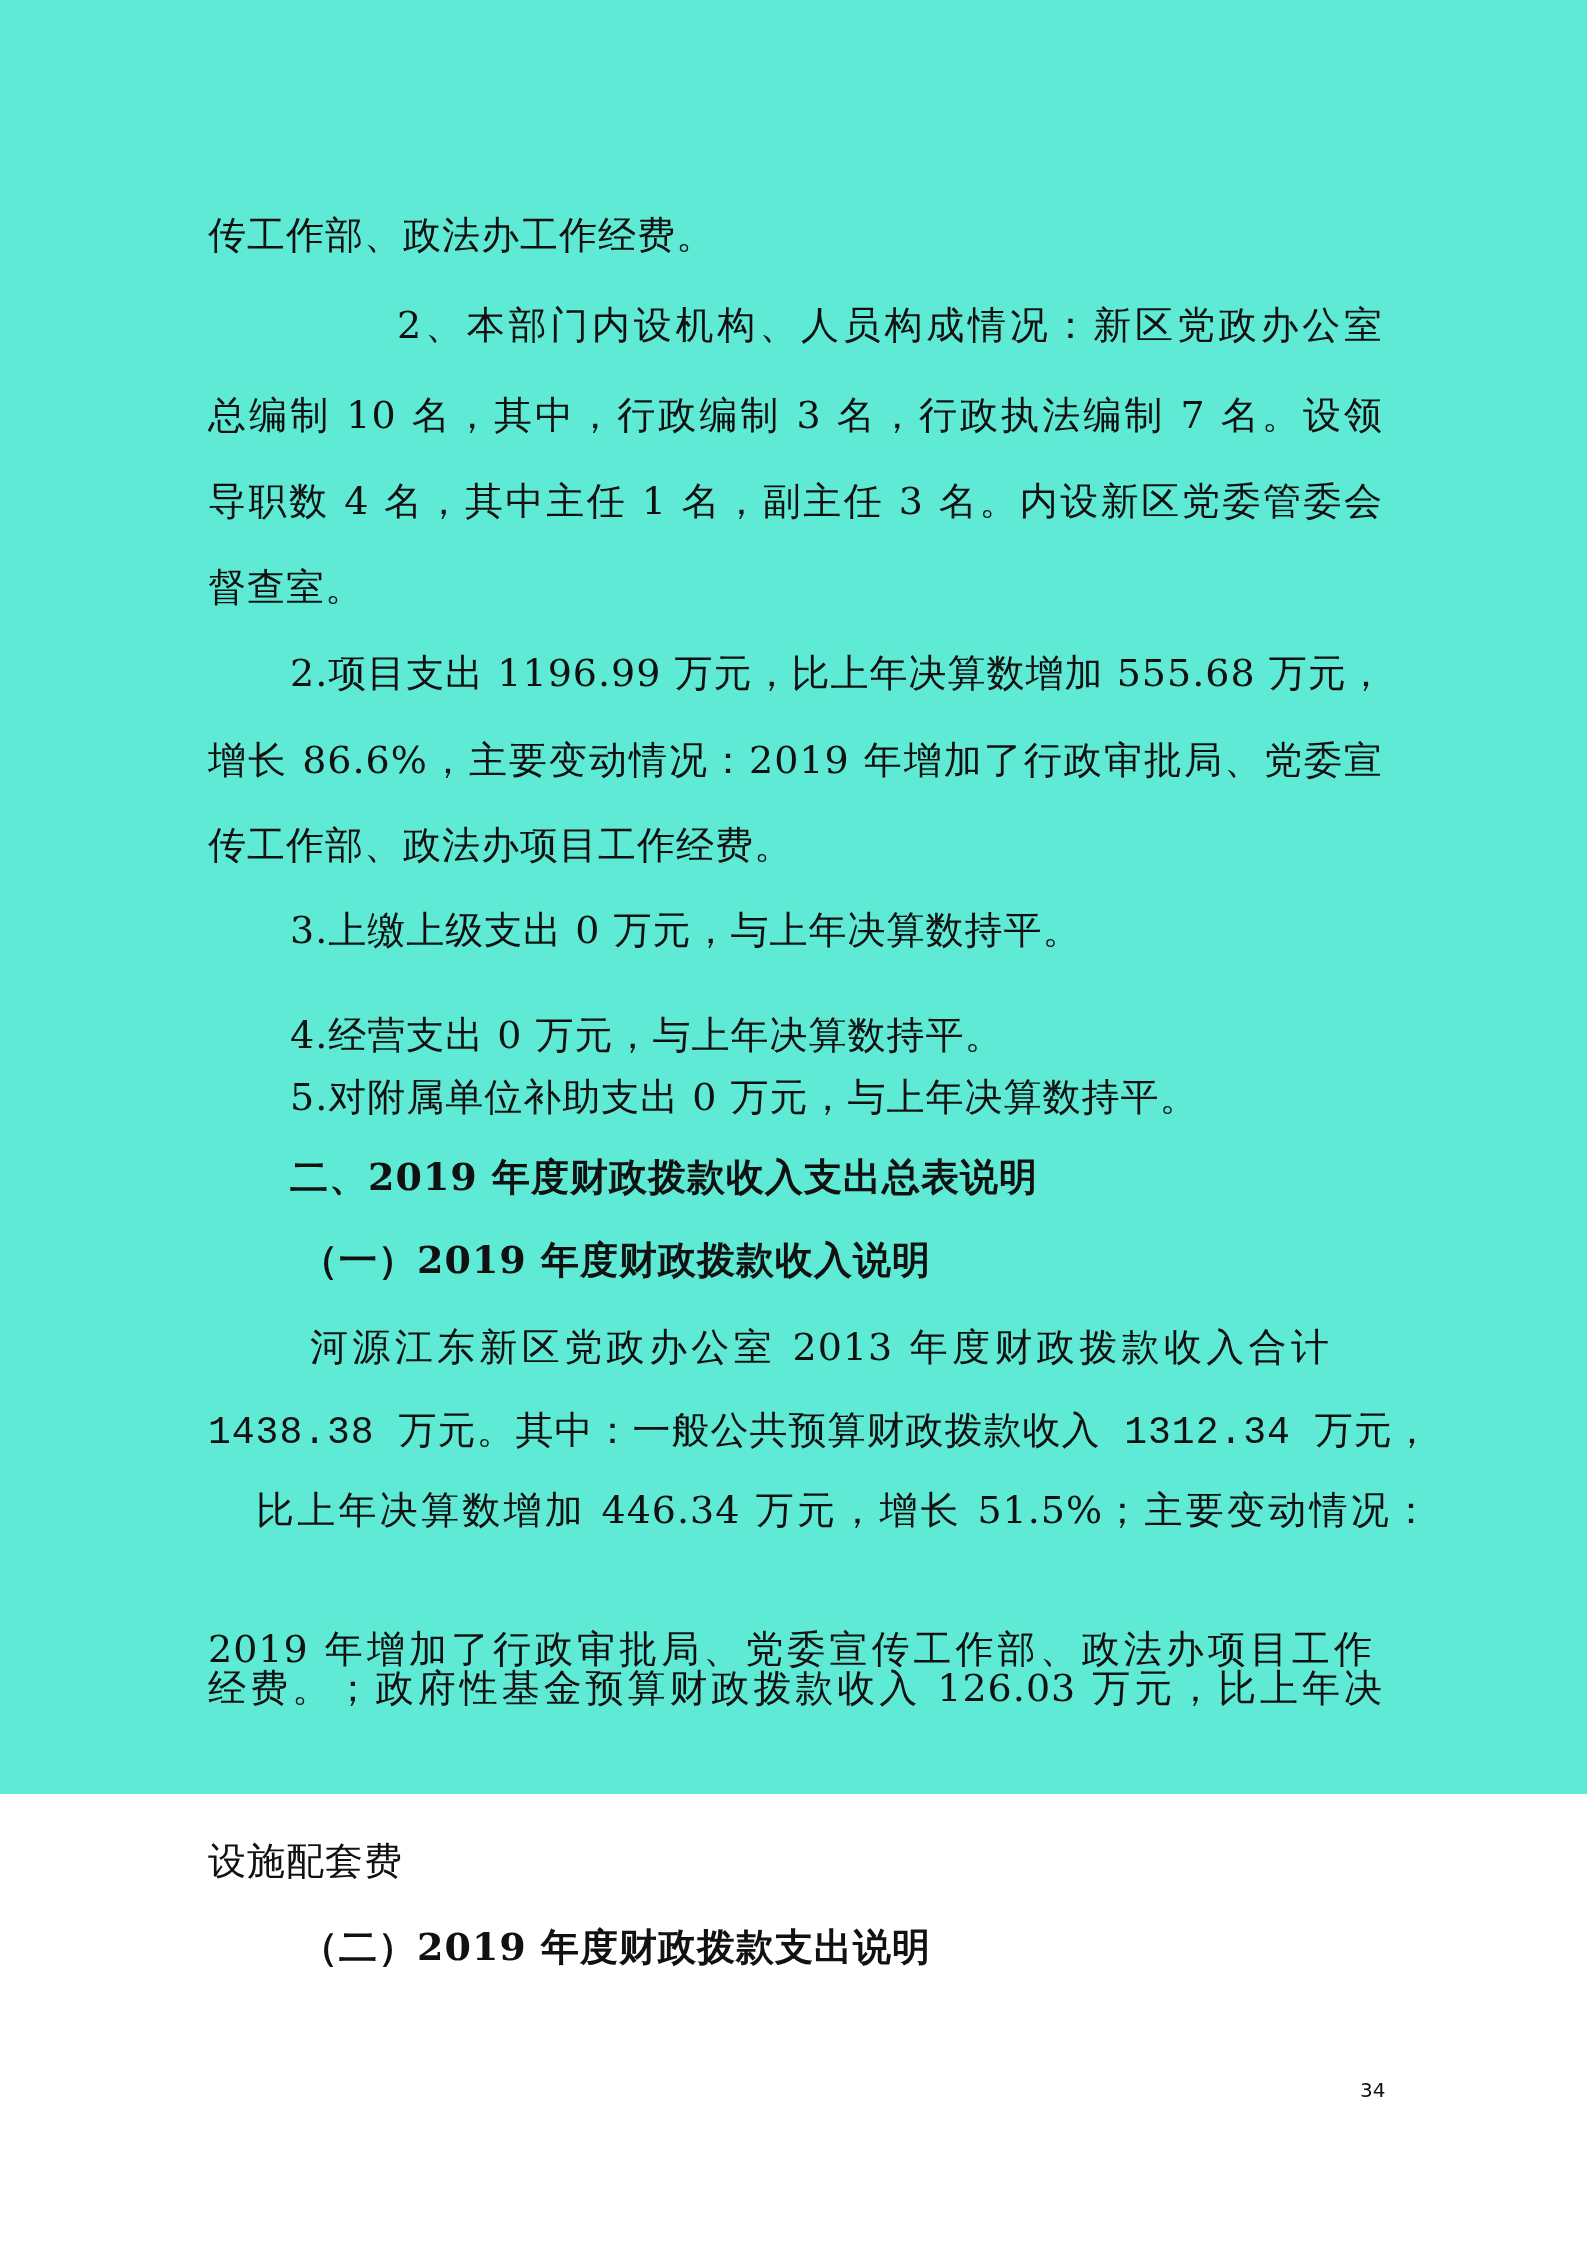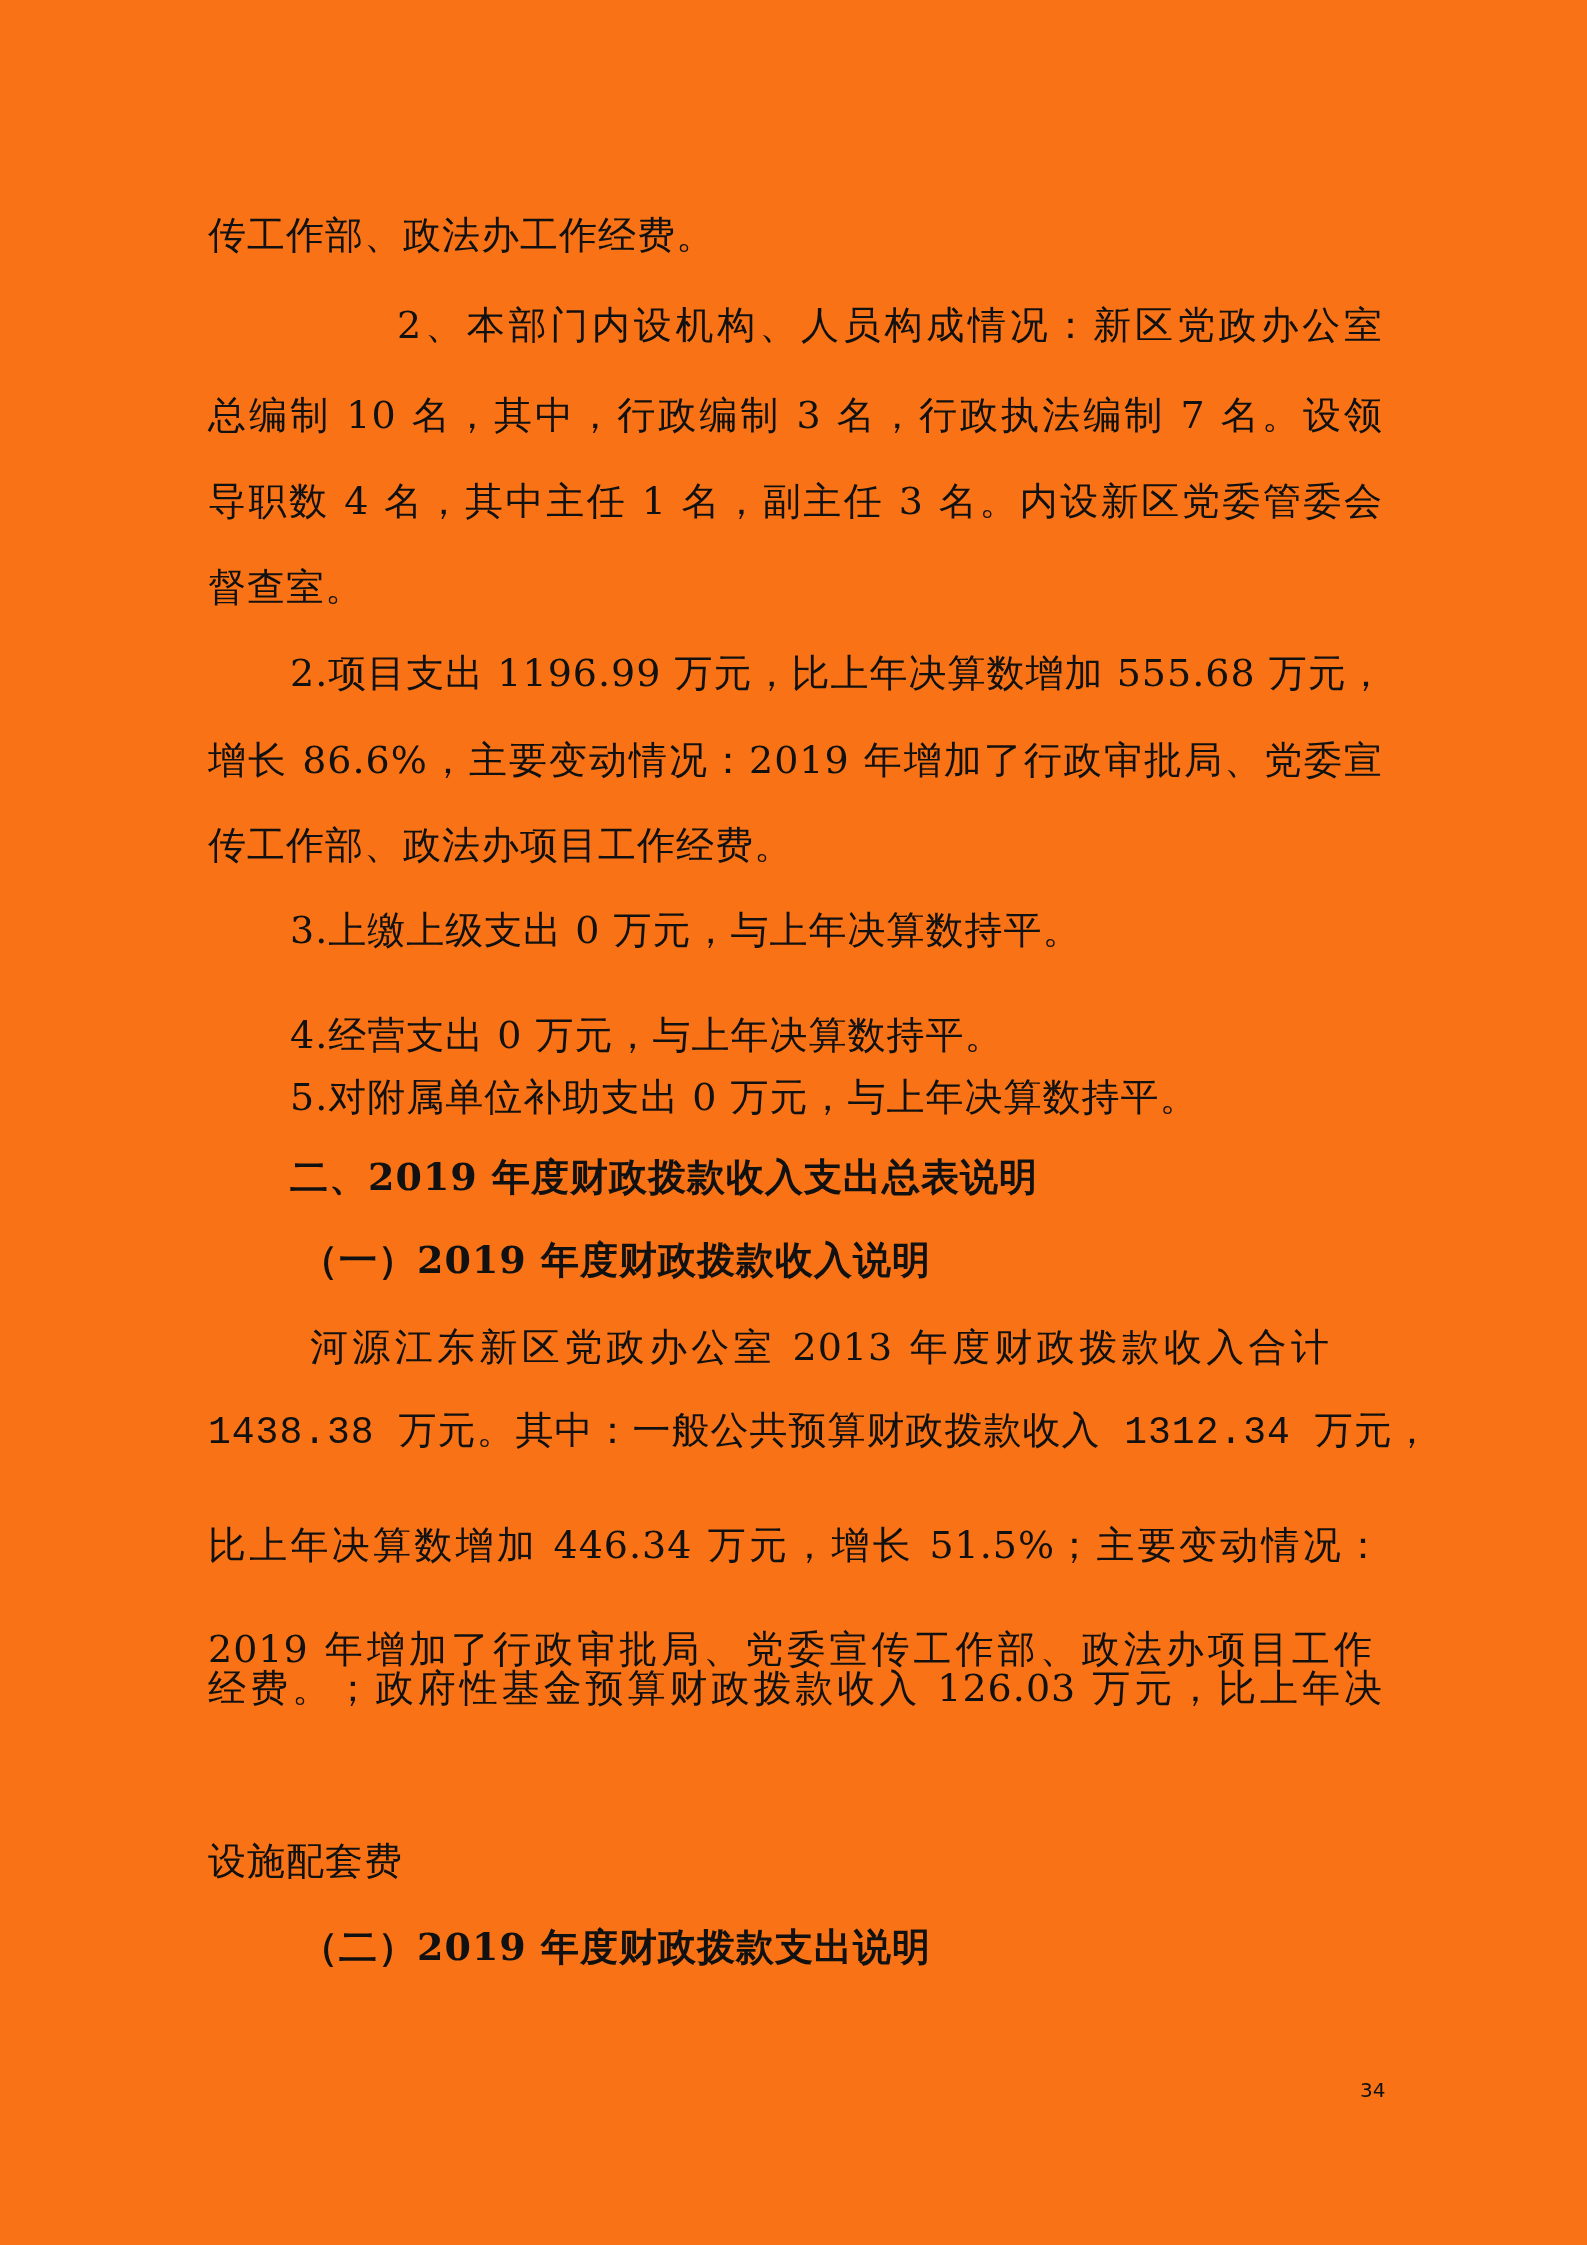--- a/index.html
+++ b/index.html
@@ -11,22 +11,22 @@
       width: 1587px;
       height: 2245px;
       position: relative;
       overflow: hidden;
       font-family: "DejaVu Serif", "Liberation Serif", serif;
       color: #111111;
     }
     .page {
       position: absolute;
       left: 0; top: 0;
-      width: 1587px; height: 2245px;
-      background: #f97316;
+      width: 1587px; height: 1794px;
+      background: #5eead4;
     }
     .line {
       position: absolute;
       left: 208px;
       width: 1175px;
       font-size: 38px;
       line-height: 50px;
       height: 50px;
       white-space: nowrap;
       letter-spacing: 1px;
@@ -65,21 +65,21 @@
 
   <div class="line" style="top:905px; left:290px;">3.上缴上级支出 0 万元，与上年决算数持平。</div>
   <div class="line" style="top:1010px; left:290px;">4.经营支出 0 万元，与上年决算数持平。</div>
   <div class="line" style="top:1072px; left:290px;">5.对附属单位补助支出 0 万元，与上年决算数持平。</div>
 
   <div class="line bold" style="top:1152px; left:290px;">二、2019 年度财政拨款收入支出总表说明</div>
   <div class="line bold" style="top:1235px; left:300px;">（一）2019 年度财政拨款收入说明</div>
 
   <div class="line justify" style="top:1322px; left:310px; width:1020px;">河源江东新区党政办公室 2013 年度财政拨款收入合计</div>
   <div class="line justify" style="top:1408px;font-family:Liberation Mono, monospace;">1438.38 万元。其中：一般公共预算财政拨款收入 1312.34 万元，</div>
-  <div class="line justify" style="top:1520px;">比上年决算数增加 446.34 万元，增长 51.5%；主要变动情况：</div>
+  <div class="line justify" style="top:1485px;margin-left:48px;">比上年决算数增加 446.34 万元，增长 51.5%；主要变动情况：</div>
   <div class="line justify" style="top:1578px; width:1165px;margin-top:46px;">2019 年增加了行政审批局、党委宣传工作部、政法办项目工作</div>
   <div class="line justify" style="top:1663px;">经费。；政府性基金预算财政拨款收入 126.03 万元，比上年决</div>
   <div class="line" style="top:1836px;">设施配套费</div>
 
   <div class="line bold" style="top:1922px; left:300px;">（二）2019 年度财政拨款支出说明</div>
 
   <div class="page-number">34</div>
 </div>
 
 </body></html>

